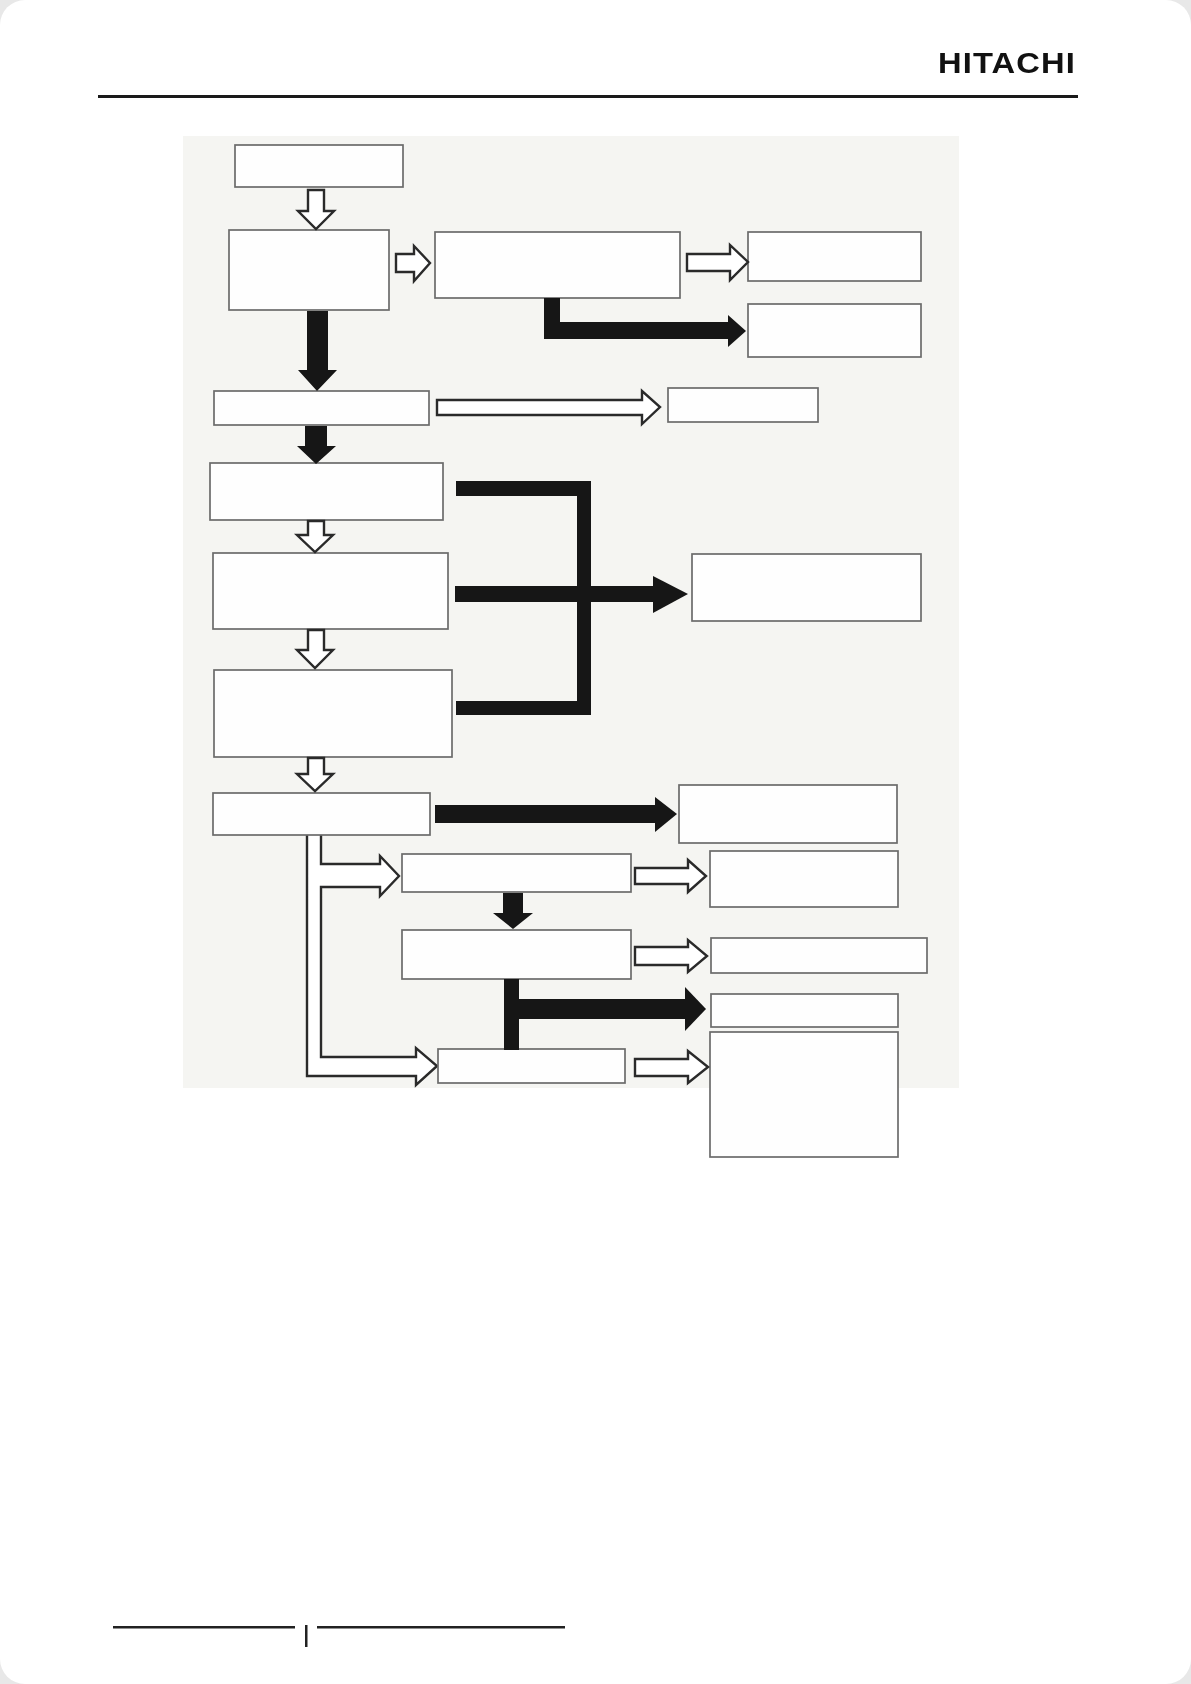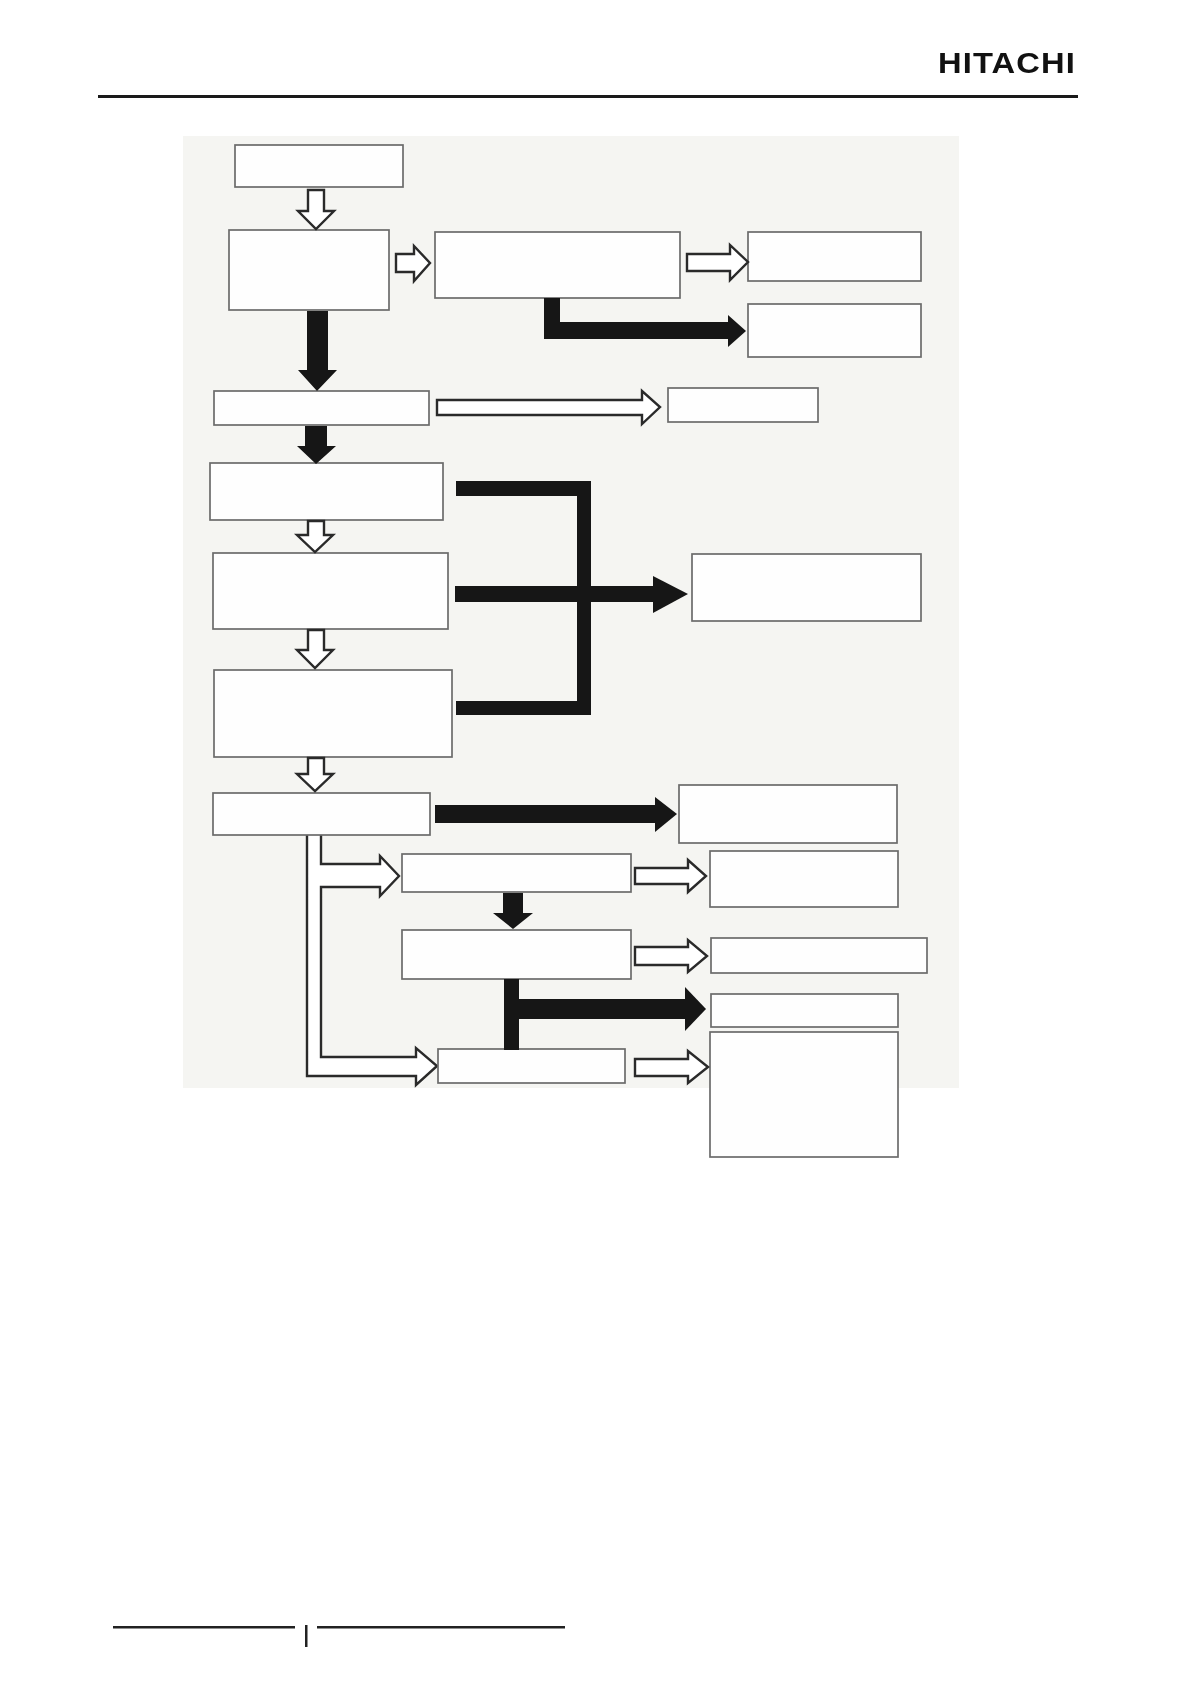--- a/index.html
+++ b/index.html
@@ -6,20 +6,21 @@
     --logo:#111111; --rule:#1a1a1a; --panel-background:#f5f5f2;
     --box-fill:#fefefe; --box-border:#6b6b6b;
     --hollow-arrow-fill:#ffffff; --hollow-arrow-outline:#2a2a2a;
     --solid-arrow:#161616; --footer-rule:#222222; --page-bg:#ffffff;
   }
   html,body{margin:0;padding:0;background:#e8e8e8;}
   .page{
     width:1191px;height:1684px;background:var(--page-bg);
     position:relative;margin:0 auto;overflow:hidden;
     font-family:"Liberation Sans",sans-serif;
+    border-radius:25px;
   }
   svg{display:block}
   .box{fill:var(--box-fill);stroke:var(--box-border);stroke-width:1.7}
   .hollow{fill:var(--hollow-arrow-fill);stroke:var(--hollow-arrow-outline);stroke-width:2.4;stroke-linejoin:miter}
   .solid{fill:var(--solid-arrow);stroke:none}
   .panel{fill:var(--panel-background)}
   .rule{fill:var(--rule)}
   .frule{fill:var(--footer-rule)}
   text.logo{
     fill:var(--logo);

